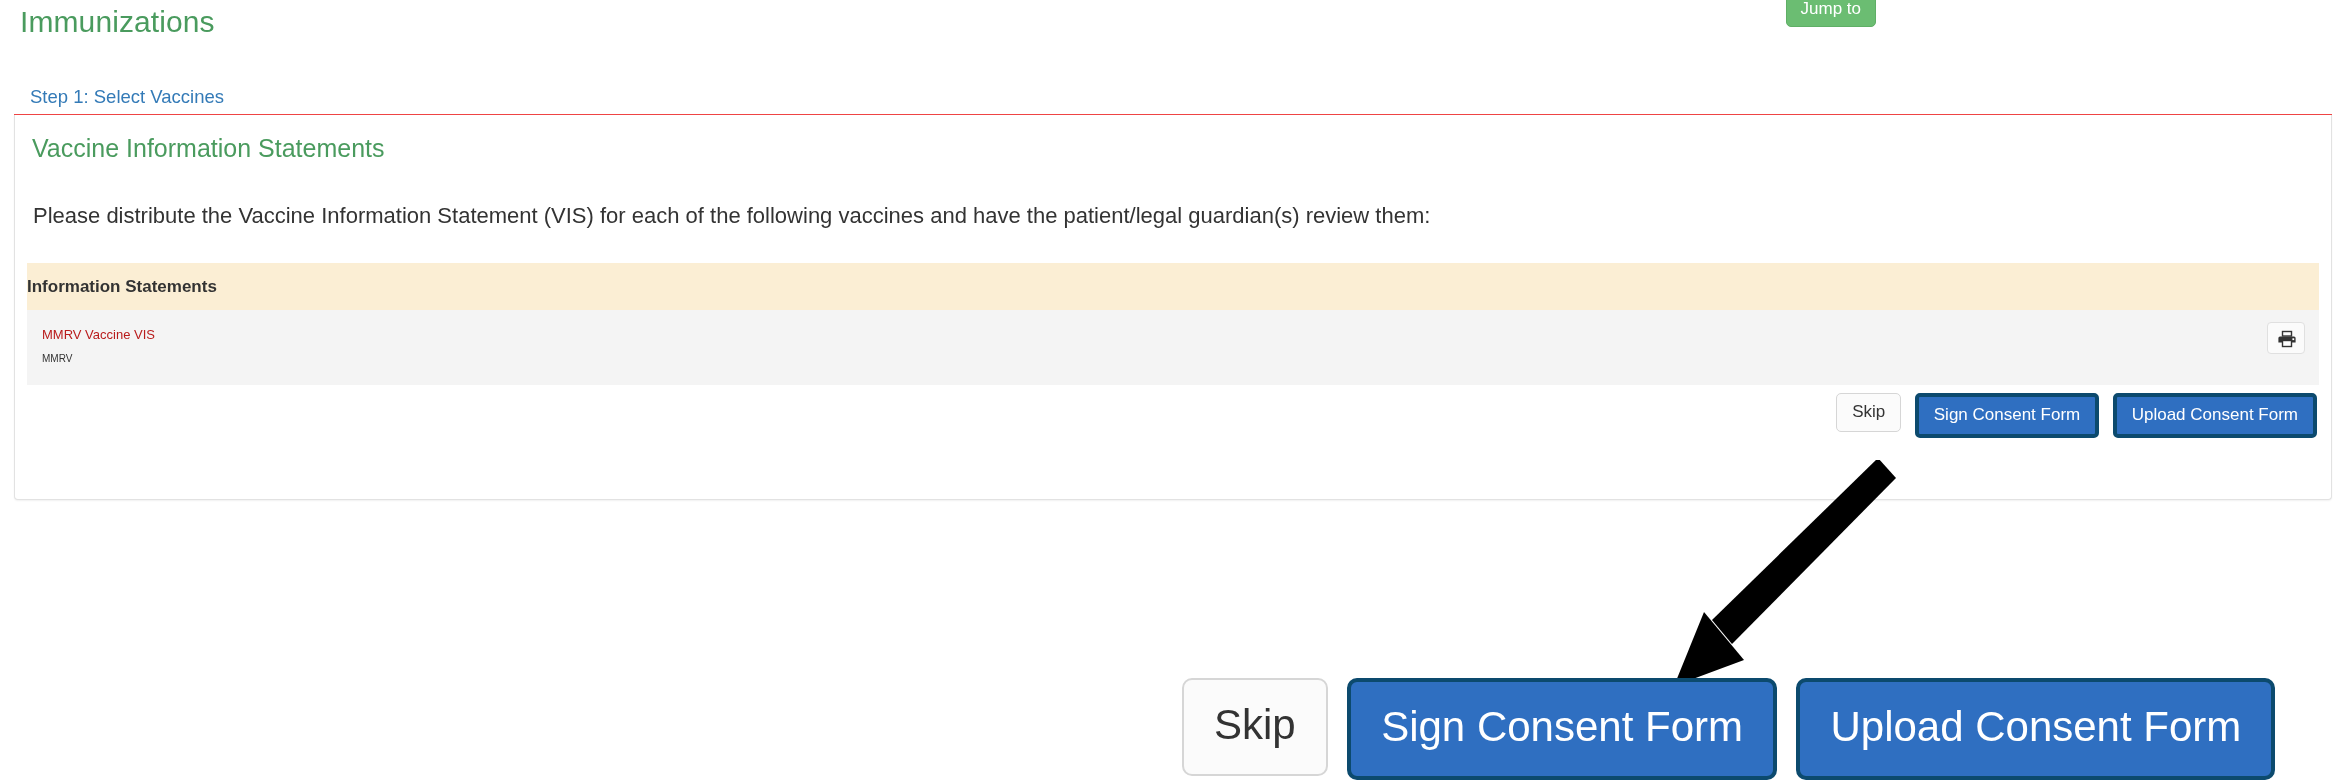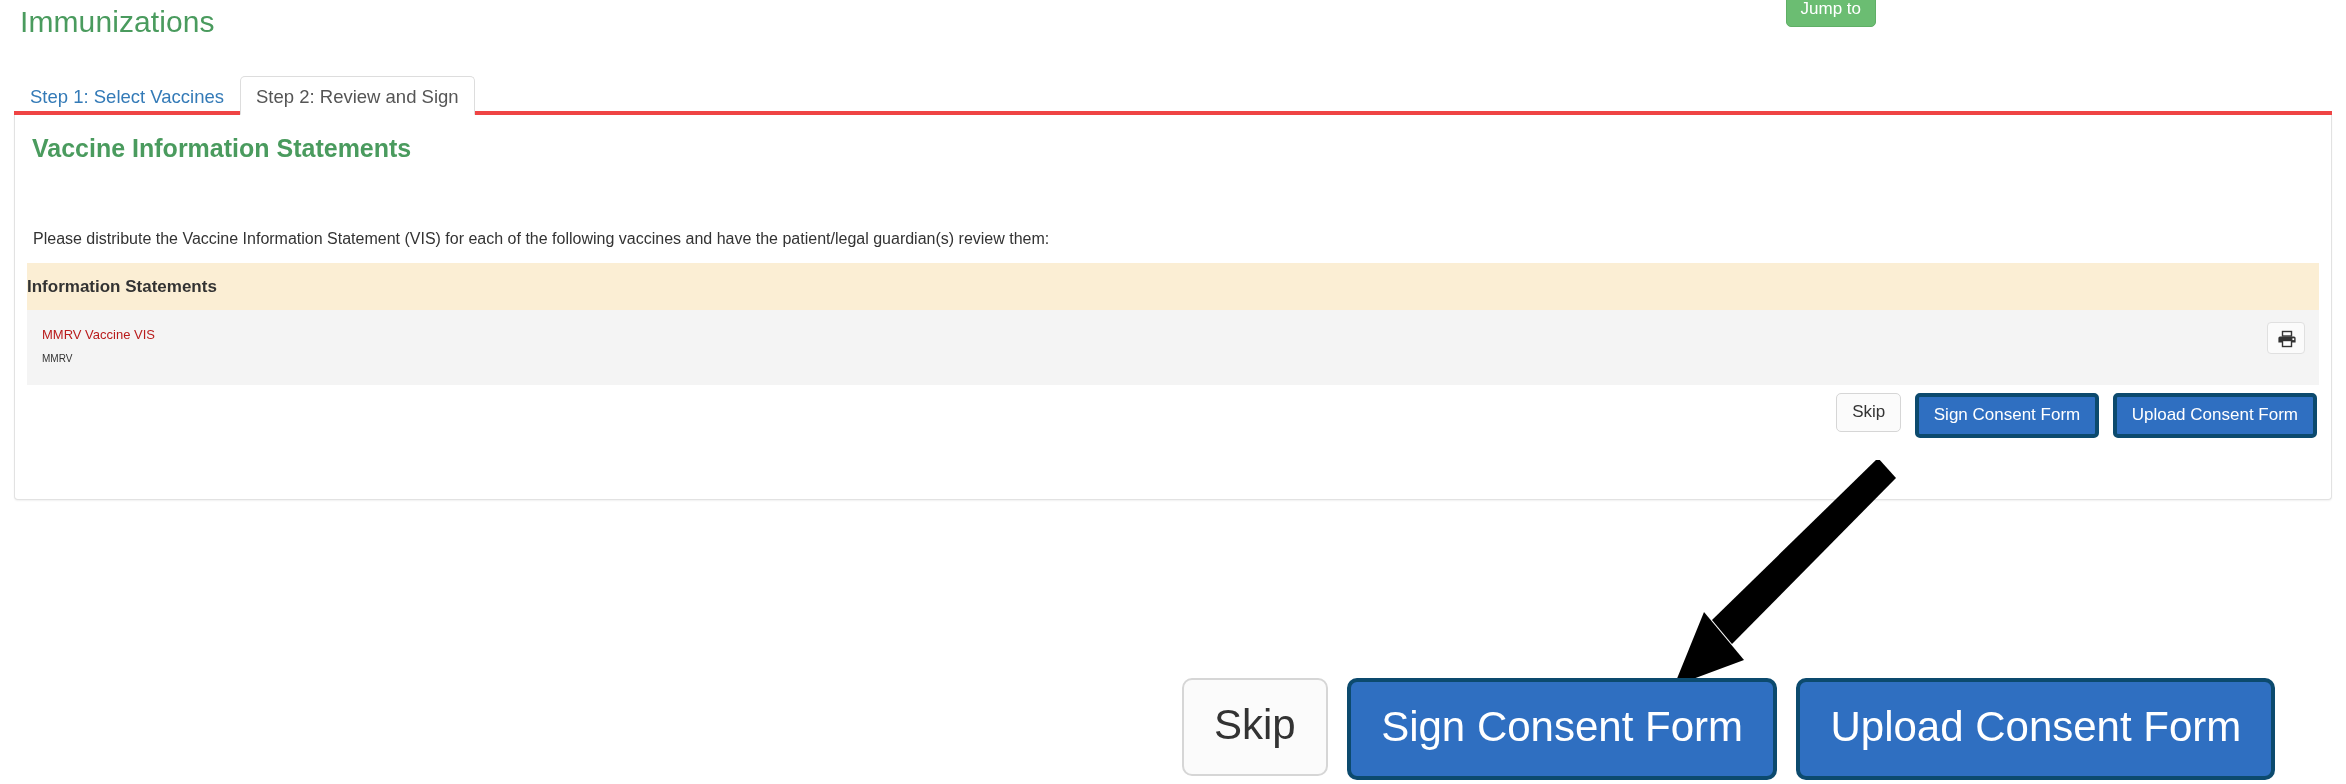--- a/index.html
+++ b/index.html
@@ -49,21 +49,21 @@
     box-sizing: border-box;
   }
 
   
   #tab-strip {
     position: absolute;
     left: 14px;
     top: 76px;
     width: 2318px;
     height: 39px;
-    border-bottom: 4px solid #ef4444;
+    border-bottom: 1px solid #ef4444;
     box-sizing: border-box;
   }
   .tab {
     position: relative;
     float: left;
     font-size: 18.5px;
     line-height: 22px;
     padding: 9px 15px 8px 15px;
     color: #337ab7;
     cursor: pointer;
@@ -95,28 +95,28 @@
     border-radius: 0 0 4px 4px;
     box-shadow: 0 1px 2px rgba(0,0,0,0.06);
     box-sizing: border-box;
   }
   #panel-heading {
     position: absolute;
     left: 17px;
     top: 18px;
     font-size: 25px;
     line-height: 30px;
-    font-weight: 700;
+    font-weight: 400;
     color: #4a9b5e;
   }
   #panel-instructions {
     position: absolute;
     left: 18px;
-    top: 113px;
-    font-size: 16px;
+    top: 90px;
+    font-size: 22px;
     line-height: 22px;
     color: #333333;
   }
 
   
   #statements-table {
     position: absolute;
     left: 12px;
     top: 148px;
     width: 2292px;
@@ -232,21 +232,20 @@
 </head>
 <body>
 
 <div id="page-header">
   <div id="page-title">Immunizations</div>
   <div id="jump-to-button">Jump to</div>
 </div>
 
 <div id="tab-strip">
   <div class="tab">Step 1: Select Vaccines</div>
-  <div class="tab active">Step 2: Review and Sign</div>
 </div>
 
 <div id="vis-panel">
 
   <div id="panel-heading">Vaccine Information Statements</div>
   <div id="panel-instructions">Please distribute the Vaccine Information Statement (VIS) for each of the following vaccines and have the patient/legal guardian(s) review them:</div>
 
   <table id="statements-table">
     <thead>
       <tr>

